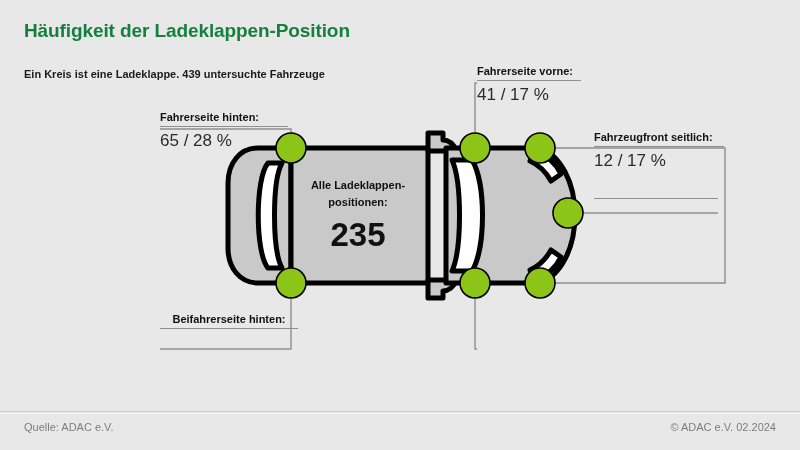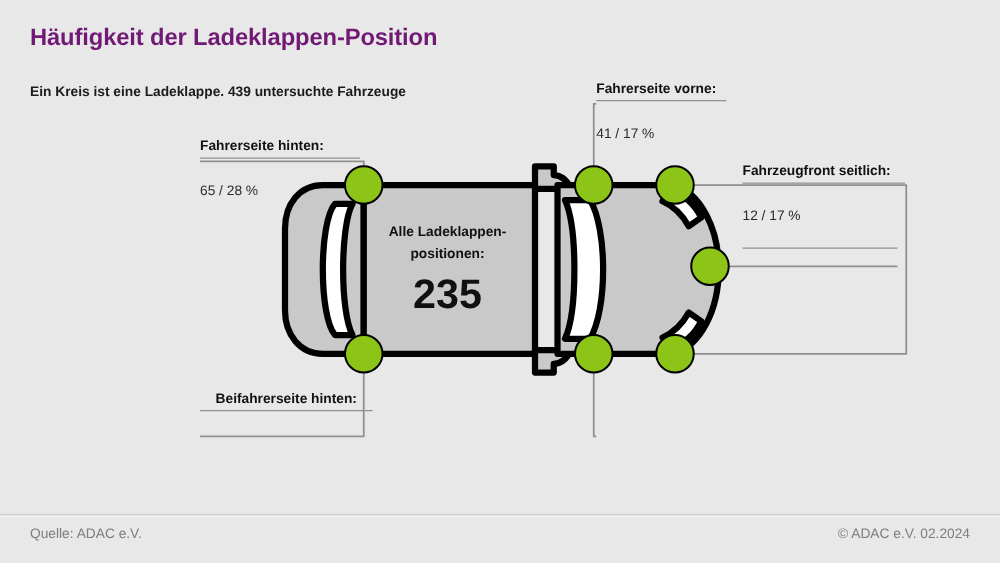--- a/index.html
+++ b/index.html
@@ -8,21 +8,21 @@
     background:#e8e8e8;
     font-family:"Liberation Sans", sans-serif;
     color:#1b1b1b;
     overflow:hidden;
     position:relative;
   }
   #stage{position:absolute;left:0;top:0;width:800px;height:450px;}
 
   .title{
     position:absolute;left:24px;top:20px;
-    font-size:19px;font-weight:bold;letter-spacing:-0.1px;color:#701a75;
+    font-size:19px;font-weight:bold;letter-spacing:-0.1px;color:#15803d;
   }
   .subtitle{
     position:absolute;left:24px;top:68px;
     font-size:11px;font-weight:bold;color:#1b1b1b;
   }
 
   
   .footer-rule{
     position:absolute;left:0;top:411px;width:800px;height:1px;
     background:#cfcfcf;
@@ -41,23 +41,22 @@
   }
 
   
   .callout{position:absolute;}
   .callout .cap{
     font-size:11px;font-weight:bold;color:#111;
     white-space:nowrap;
     padding-bottom:3px;
   }
   .callout .val{
-    font-size:11px;color:#2b2b2b;white-space:nowrap;
+    font-size:17px;color:#2b2b2b;white-space:nowrap;
     padding-top:4px;
-    margin-top:16px;
   }
   .callout .rule{
     height:1px;background:#8f8f8f;width:100%;
   }
 
   .c-fs-hinten{left:160px;top:111px;width:128px;}
   .c-bf-hinten{left:160px;top:313px;width:138px;text-align:center;}
   .c-fs-vorne{left:477px;top:65px;width:104px;}
   .c-bf-vorne{left:477px;top:331px;width:128px;}
   .c-front-seit{left:594px;top:131px;width:130px;}

